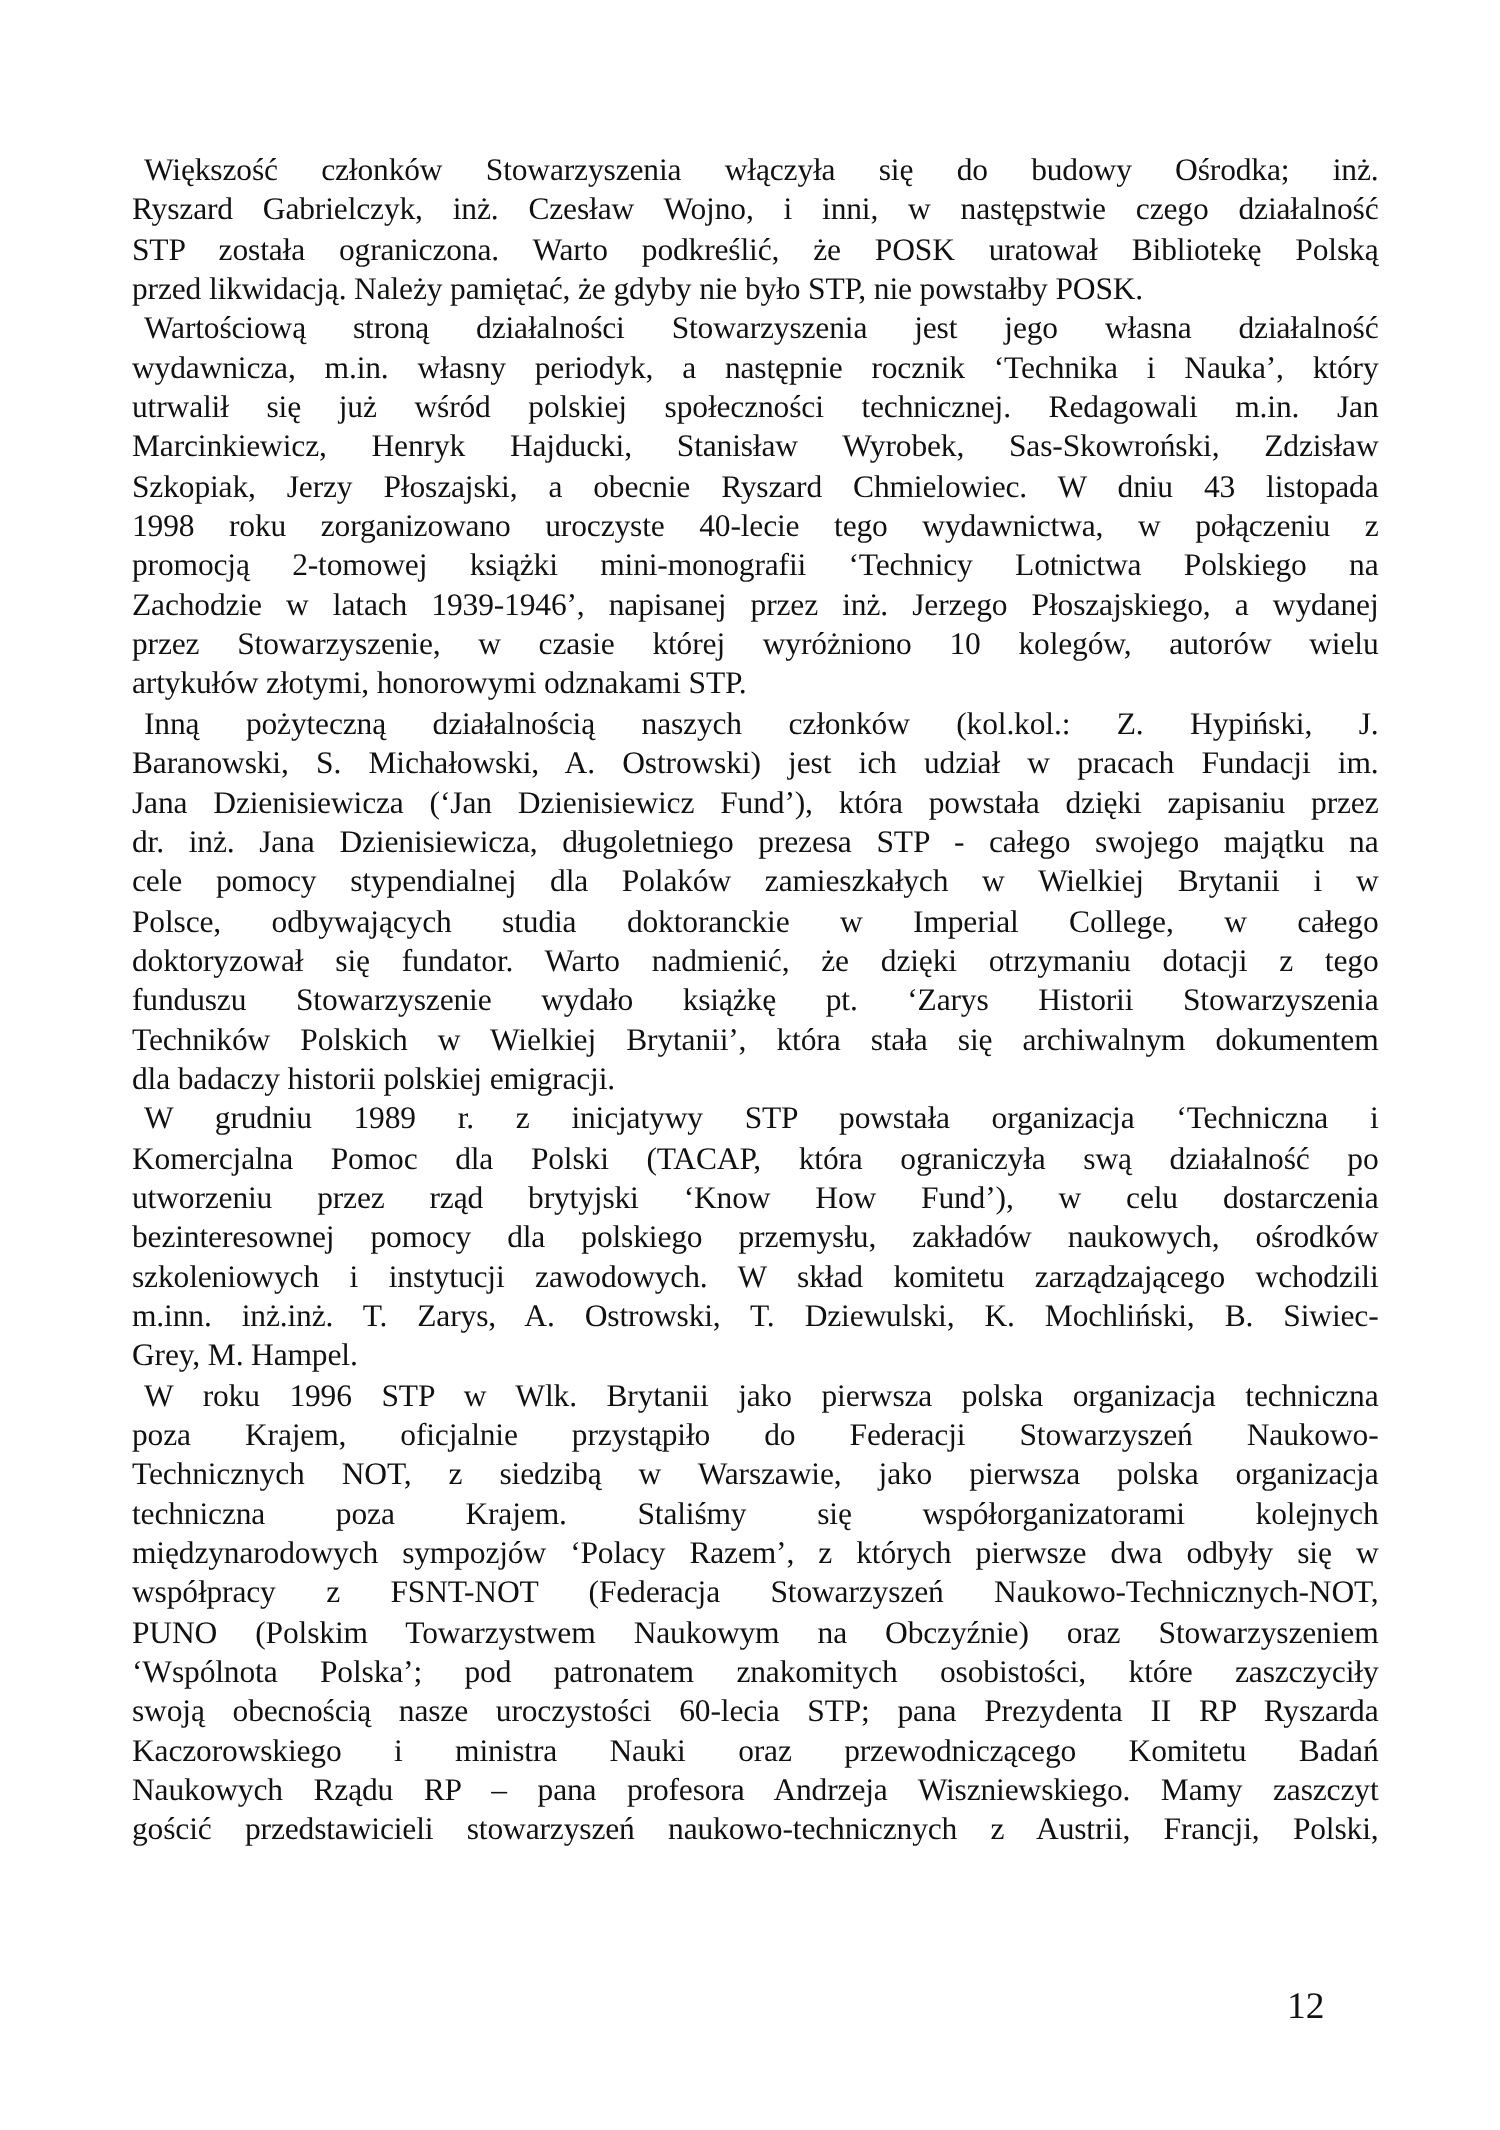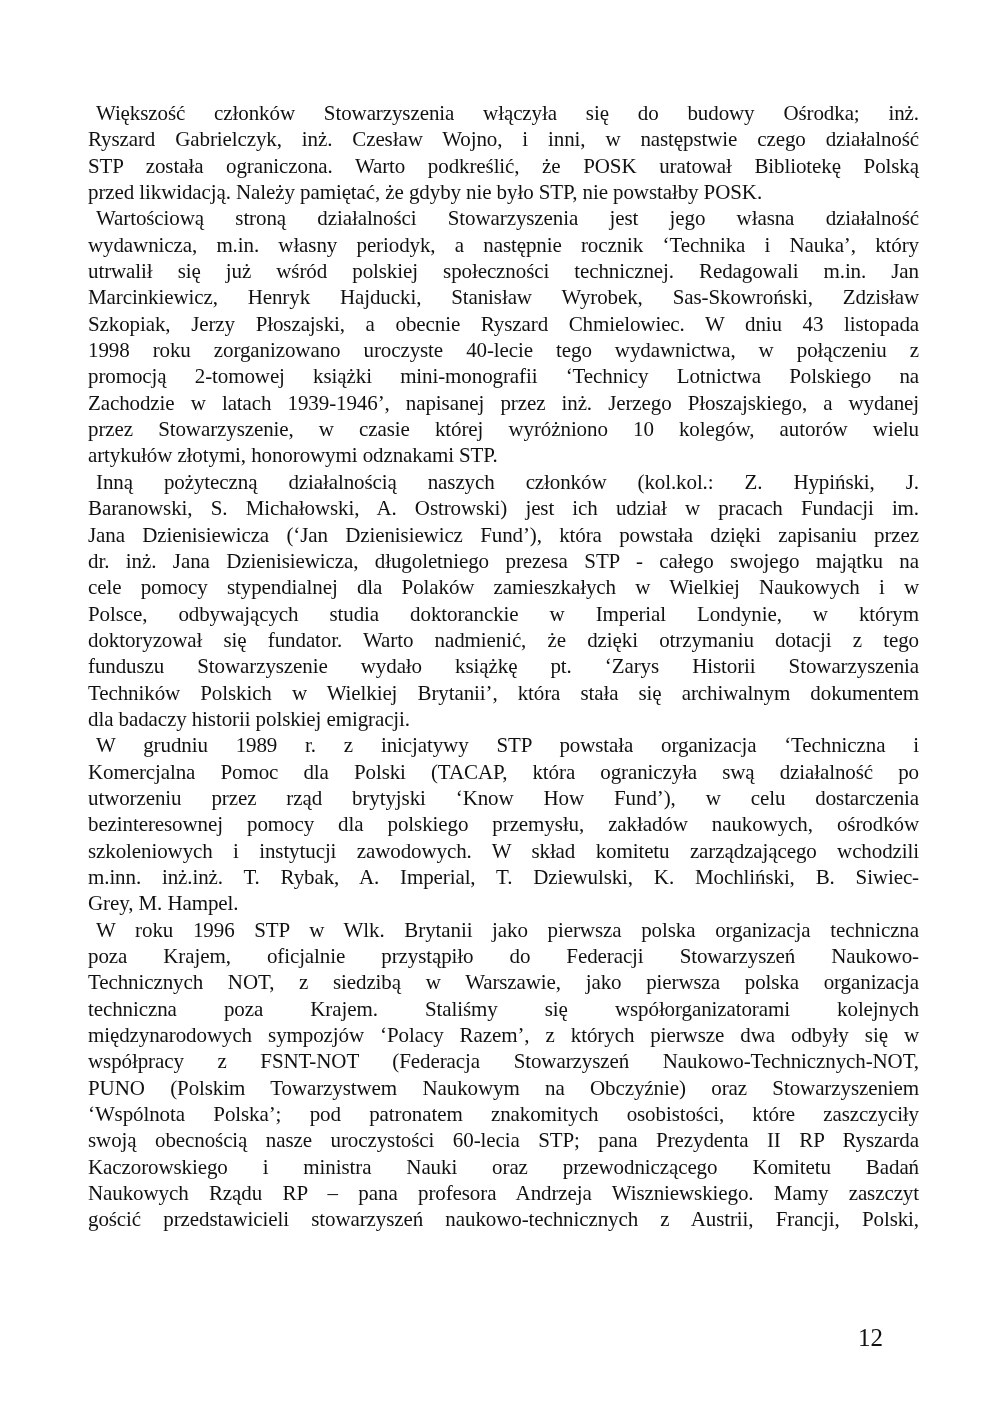--- a/index.html
+++ b/index.html
@@ -79,34 +79,34 @@
         <span class="line">promocją 2-tomowej książki mini-monografii ‘Technicy Lotnictwa Polskiego na</span>
         <span class="line">Zachodzie w latach 1939-1946’, napisanej przez inż. Jerzego Płoszajskiego, a wydanej</span>
         <span class="line">przez Stowarzyszenie, w czasie której wyróżniono 10 kolegów, autorów wielu</span>
         <span class="line last">artykułów złotymi, honorowymi odznakami STP.</span>
       </div>
       <div class="para">
         <span class="line first">Inną pożyteczną działalnością naszych członków (kol.kol.: Z. Hypiński, J.</span>
         <span class="line">Baranowski, S. Michałowski, A. Ostrowski) jest ich udział w pracach Fundacji im.</span>
         <span class="line">Jana Dzienisiewicza (‘Jan Dzienisiewicz Fund’), która powstała dzięki zapisaniu przez</span>
         <span class="line">dr. inż. Jana Dzienisiewicza, długoletniego prezesa STP - całego swojego majątku na</span>
-        <span class="line">cele pomocy stypendialnej dla Polaków zamieszkałych w Wielkiej Naukowych i w</span>
-        <span class="line">Polsce, odbywających studia doktoranckie w Imperial Londynie, w którym</span>
+        <span class="line">cele pomocy stypendialnej dla Polaków zamieszkałych w Wielkiej Brytanii i w</span>
+        <span class="line">Polsce, odbywających studia doktoranckie w Imperial College, w całego</span>
         <span class="line">doktoryzował się fundator. Warto nadmienić, że dzięki otrzymaniu dotacji z tego</span>
         <span class="line">funduszu Stowarzyszenie wydało książkę pt. ‘Zarys Historii Stowarzyszenia</span>
         <span class="line">Techników Polskich w Wielkiej Brytanii’, która stała się archiwalnym dokumentem</span>
         <span class="line last">dla badaczy historii polskiej emigracji.</span>
       </div>
       <div class="para">
         <span class="line first">W grudniu 1989 r. z inicjatywy STP powstała organizacja ‘Techniczna i</span>
         <span class="line">Komercjalna Pomoc dla Polski (TACAP, która ograniczyła swą działalność po</span>
         <span class="line">utworzeniu przez rząd brytyjski ‘Know How Fund’), w celu dostarczenia</span>
         <span class="line">bezinteresownej pomocy dla polskiego przemysłu, zakładów naukowych, ośrodków</span>
         <span class="line">szkoleniowych i instytucji zawodowych. W skład komitetu zarządzającego wchodzili</span>
-        <span class="line">m.inn. inż.inż. T. Rybak, A. Imperial, T. Dziewulski, K. Mochliński, B. Siwiec-</span>
+        <span class="line">m.inn. inż.inż. T. Zarys, A. Ostrowski, T. Dziewulski, K. Mochliński, B. Siwiec-</span>
         <span class="line last">Grey, M. Hampel.</span>
       </div>
       <div class="para">
         <span class="line first">W roku 1996 STP w Wlk. Brytanii jako pierwsza polska organizacja techniczna</span>
         <span class="line">poza Krajem, oficjalnie przystąpiło do Federacji Stowarzyszeń Naukowo-</span>
         <span class="line">Technicznych NOT, z siedzibą w Warszawie, jako pierwsza polska organizacja</span>
         <span class="line">techniczna poza Krajem. Staliśmy się współorganizatorami kolejnych</span>
         <span class="line">międzynarodowych sympozjów ‘Polacy Razem’, z których pierwsze dwa odbyły się w</span>
         <span class="line">współpracy z FSNT-NOT (Federacja Stowarzyszeń Naukowo-Technicznych-NOT,</span>
         <span class="line">PUNO (Polskim Towarzystwem Naukowym na Obczyźnie) oraz Stowarzyszeniem</span>

